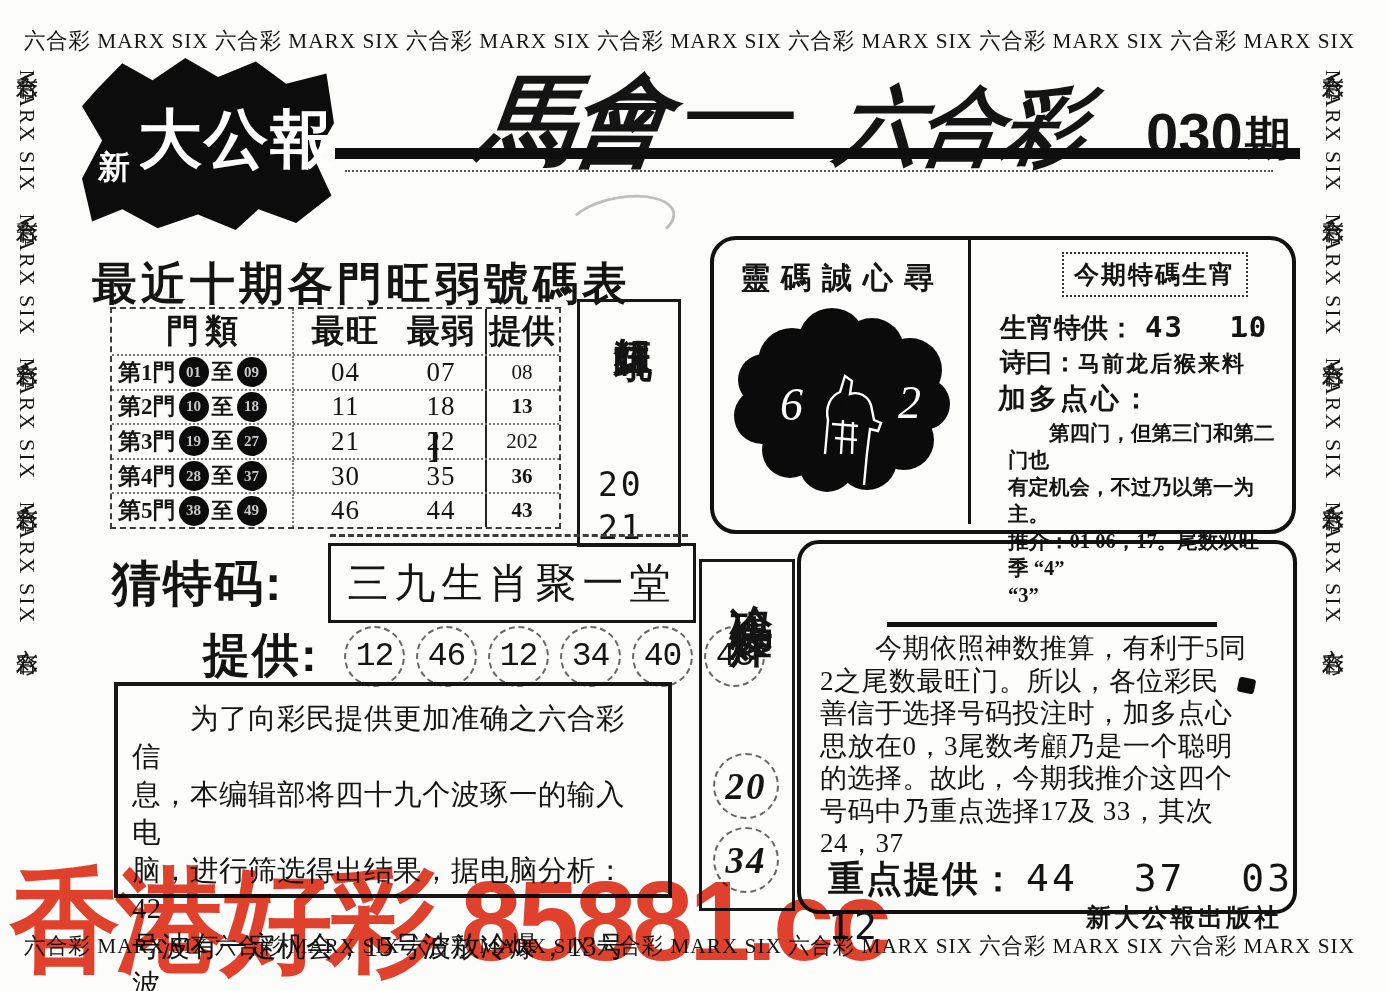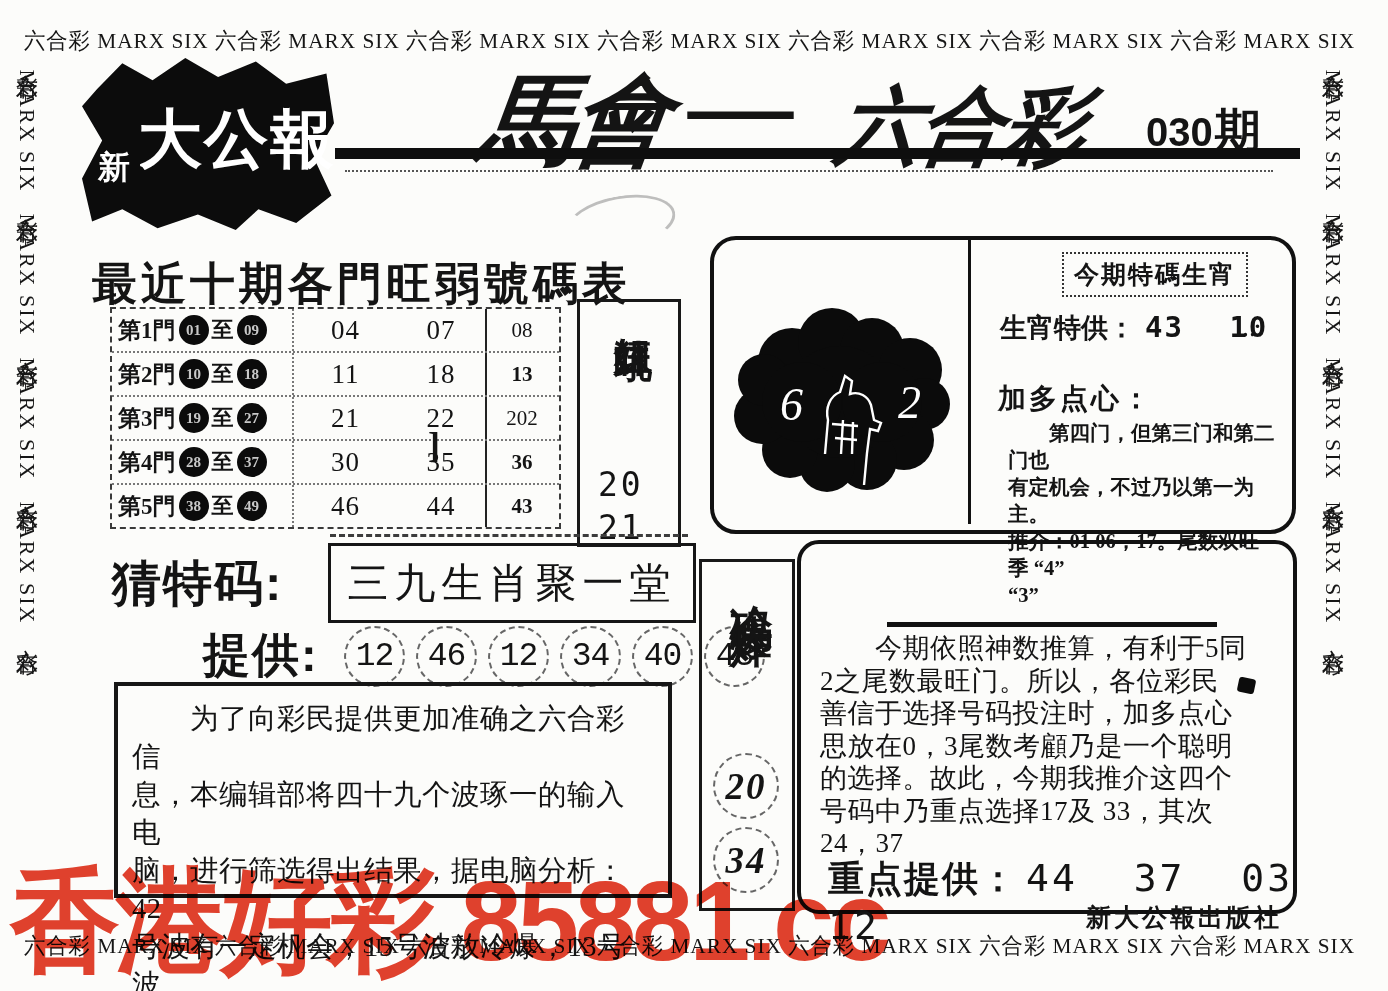--- a/index.html
+++ b/index.html
@@ -21,21 +21,21 @@
 
   
   .logo-blob{left:82px;top:58px;width:252px;height:172px;background:#0c0c0c;
     clip-path:polygon(6% 18%,16% 3%,28% 13%,41% 0%,54% 11%,69% 2%,81% 15%,97% 9%,100% 38%,92% 58%,99% 80%,85% 96%,70% 88%,61% 100%,46% 91%,30% 99%,16% 88%,4% 95%,0% 70%,8% 48%,0% 28%);}
   .logo-prefix{left:98px;top:146px;font-size:32px;font-weight:700;color:#fff;}
   .logo-main{left:138px;top:96px;font-size:64px;font-weight:900;color:#fff;letter-spacing:2px;}
   .title-main{left:478px;top:56px;font-size:98px;font-weight:900;font-style:italic;letter-spacing:-4px;transform:skewX(-7deg);}
   .title-dash{left:688px;top:44px;font-size:105px;font-weight:900;}
   .title-sub{left:838px;top:70px;font-size:84px;font-weight:900;font-style:italic;letter-spacing:-2px;transform:skewX(-8deg);}
   .issue{left:1146px;top:100px;}
-  .issue-number{font-size:40px;font-weight:900;font-family:"Liberation Sans",sans-serif;}
+  .issue-number{font-size:58px;font-weight:900;font-family:"Liberation Sans",sans-serif;}
   .issue-suffix{font-size:46px;font-weight:700;margin-left:2px;}
   .header-rule{left:335px;top:148px;width:965px;height:11px;background:#0e0e0e;}
   .header-rule-dotted{left:345px;top:170px;width:928px;border-top:2px dotted #555;}
   .faint-arc{left:566px;top:196px;width:104px;height:46px;border:3px solid #8d8d8d;border-radius:50%;
     border-bottom-color:transparent;border-left-color:transparent;opacity:.55;transform:rotate(-10deg);}
 
   
   .hc-title{left:92px;top:234px;font-size:45px;font-weight:900;letter-spacing:4px;margin-top:20px;}
   .hc-table{left:110px;top:307px;width:447px;height:218px;border:2px dashed #3a3a3a;display:flex;flex-direction:column;}
   .hc-row{display:flex;flex:1;border-top:2px dotted #777;align-items:center;}
@@ -129,20 +129,26 @@
   <div class="abs title-sub">六合彩</div>
   <div class="abs issue">
     <span class="issue-number">030</span><span class="issue-suffix">期</span>
   </div>
   <div class="abs header-rule"></div>
   <div class="abs header-rule-dotted"></div>
   <div class="abs faint-arc"></div>
 
   <div class="abs hc-title">最近十期各門旺弱號碼表</div>
   <div class="abs hc-table">
+    <div class="hc-row hc-head">
+      <div class="hc-c1">門類</div>
+      <div class="hc-c2">最旺</div>
+      <div class="hc-c3">最弱</div>
+      <div class="hc-c4">提供</div>
+    </div>
     <div class="hc-row">
       <div class="hc-c1">
         <span class="hc-label">第1門</span>
         <span class="badge">01</span>
         <span class="hc-to">至</span>
         <span class="badge">09</span>
       </div>
       <div class="hc-c2">04</div>
       <div class="hc-c3">07</div>
       <div class="hc-c4">08</div>
@@ -194,20 +200,21 @@
   </div>
   <div class="abs stray-mark">]</div>
 
   <div class="abs sisters-box"></div>
   <div class="abs sisters-title">姐妹狂吼</div>
   <div class="abs sisters-n0 mono">20</div>
   <div class="abs sisters-n1 mono">21</div>
 
   <div class="abs combo-box"></div>
   <div class="abs combo-divider"></div>
+  <div class="abs lingma-title">靈碼誠心尋</div>
   <svg class="abs blob-svg" width="240" height="212" viewBox="0 0 240 212">
     <g fill="#0b0b0b">
       <circle cx="70" cy="70" r="34"></circle>
         <circle cx="110" cy="50" r="34"></circle>
         <circle cx="150" cy="58" r="32"></circle>
       <circle cx="188" cy="78" r="32"></circle>
         <circle cx="202" cy="112" r="26"></circle>
         <circle cx="182" cy="148" r="30"></circle>
       <circle cx="145" cy="168" r="30"></circle>
         <circle cx="105" cy="172" r="28"></circle>
@@ -226,20 +233,23 @@
         <path d="M113,146 l22,2"></path>
       <path d="M121,128 l-2,34"></path>
         <path d="M131,130 l-1,32"></path>
     </g>
   </svg>
   <div class="abs sx-titlebox">今期特碼生宵</div>
   <div class="abs sx-line1">
     <span>生宵特供：</span><span class="sx-vals mono">43  10</span>
   </div>
   <div class="abs sx-dots">‥</div>
+  <div class="abs sx-line2">
+    <span>诗曰：</span><span class="sx-poem">马前龙后猴来料</span>
+  </div>
   <div class="abs sx-line3">加多点心：</div>
   <div class="abs sx-note ml">　　第四门，但第三门和第二门也
 有定机会，不过乃以第一为主。
 推介：01 06，17。尾数双旺季 “4”
 “3”</div>
 
   <div class="abs guess-label sans">猜特码:</div>
   <div class="abs guess-dashline"></div>
   <div class="abs guess-box">
     <span class="guess-phrase">三九生肖聚一堂</span>

